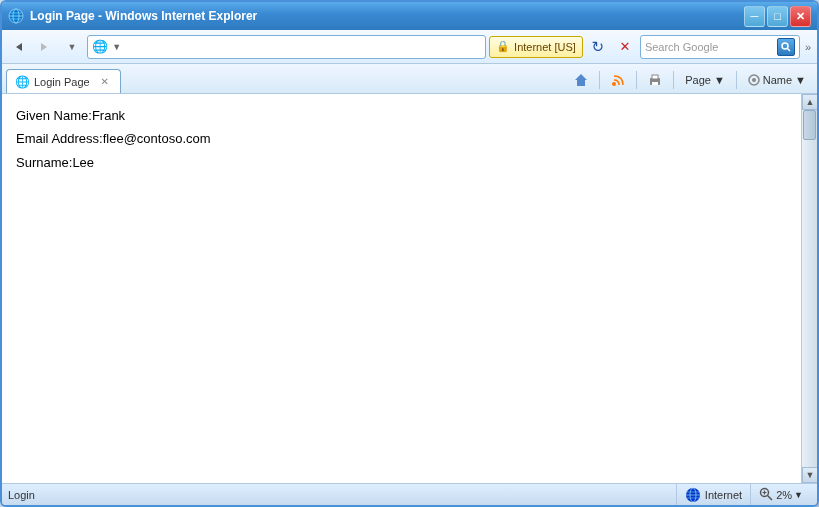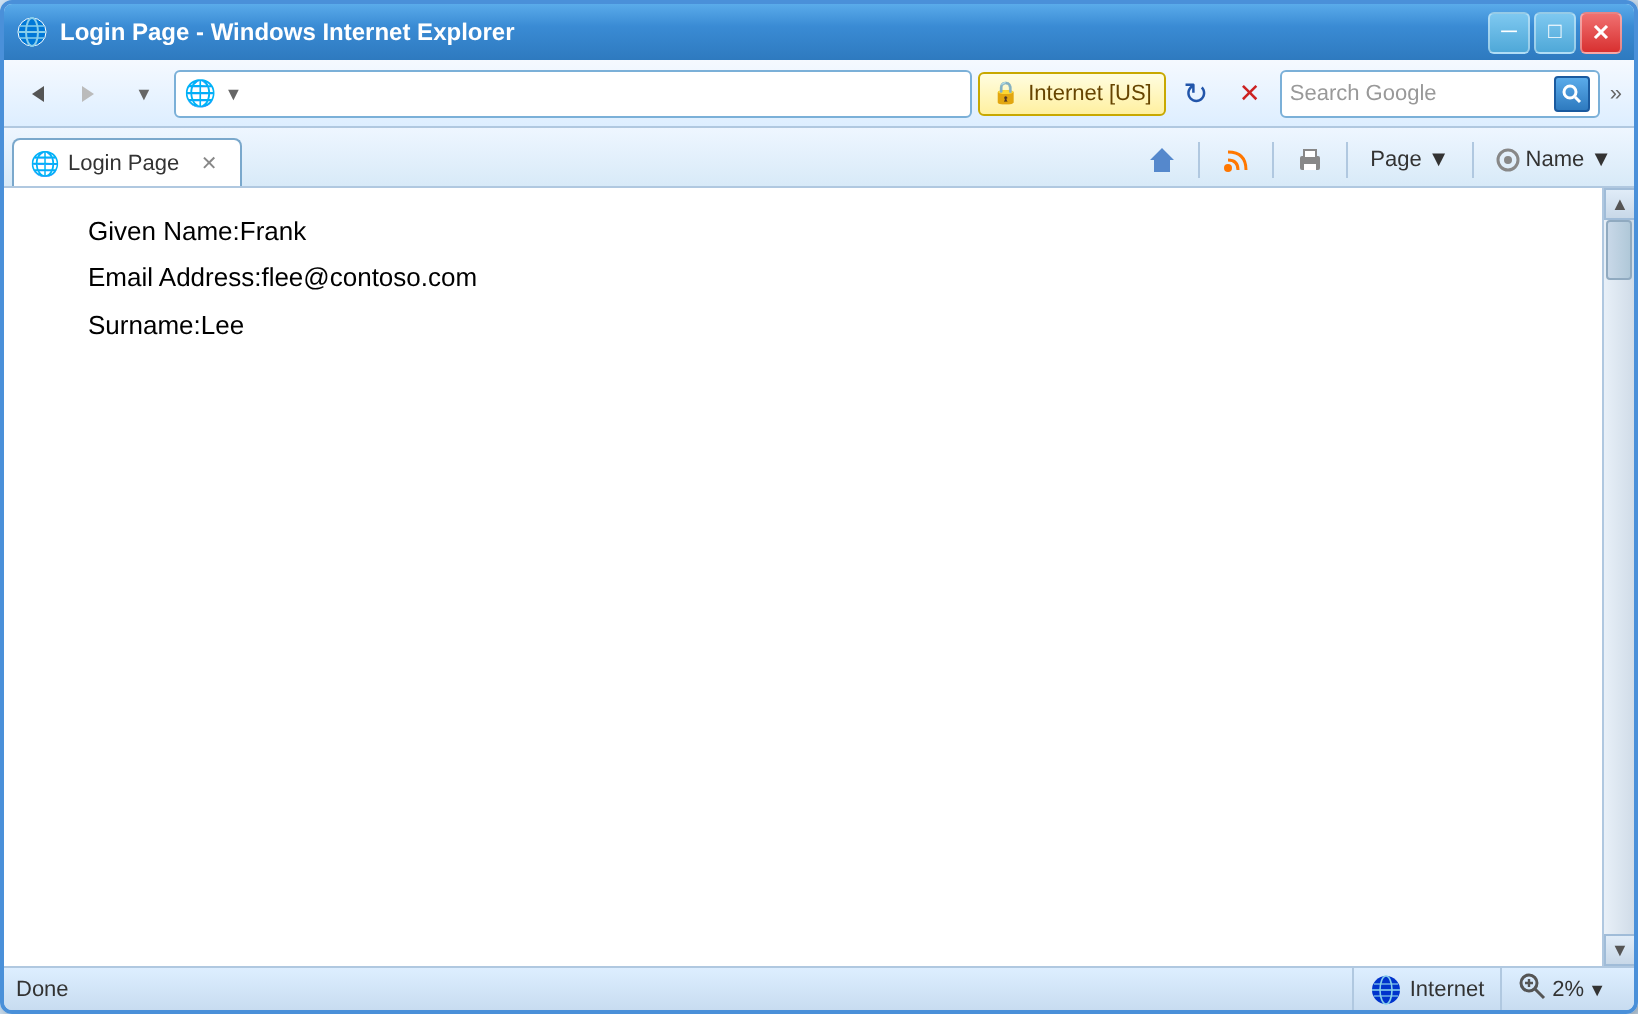--- a/index.html
+++ b/index.html
@@ -83,21 +83,21 @@
       align-items: center;
       padding: 0 6px;
       font-size: 11px;
       color: #333;
     }
     .status-text { flex: 1; }
     .status-section { padding: 0 8px; border-left: 1px solid #b0c8e0; height: 100%; display: flex; align-items: center; }
 
     
     .page-info { font-size: 13px; line-height: 1.8; color: #000; }
-    .page-info-line { display: block; margin-left: 28px; }
+    .page-info-line { display: block; }
   </style>
 </head>
 <body>
 
 <div class="window">
 
   <div class="title-bar">
     <div class="title-bar-icon">
       <svg width="16" height="16" viewBox="0 0 16 16">
         <circle cx="8" cy="8" r="7" fill="#0078d7" stroke="#fff" stroke-width="0.5"></circle>
@@ -211,21 +211,21 @@
     <div class="scrollbar">
       <div class="scroll-btn">▲</div>
       <div class="scroll-track">
         <div class="scroll-thumb"></div>
       </div>
       <div class="scroll-btn">▼</div>
     </div>
   </div>
 
   <div class="status-bar">
-    <span class="status-text">Done</span>
+    <span class="status-text">Login</span>
     <div class="status-section">
       <span style="display:inline-block;width:16px;height:16px;margin-right:4px;">
         <svg width="16" height="16" viewBox="0 0 16 16">
           <circle cx="8" cy="8" r="7" fill="#0033cc"></circle>
           <ellipse cx="8" cy="8" rx="3" ry="7" fill="none" stroke="#87ceeb" stroke-width="0.8"></ellipse>
           <line x1="1" y1="8" x2="15" y2="8" stroke="#87ceeb" stroke-width="0.8"></line>
           <line x1="2" y1="5" x2="14" y2="5" stroke="#87ceeb" stroke-width="0.6"></line>
           <line x1="2" y1="11" x2="14" y2="11" stroke="#87ceeb" stroke-width="0.6"></line>
         </svg>
       </span>

